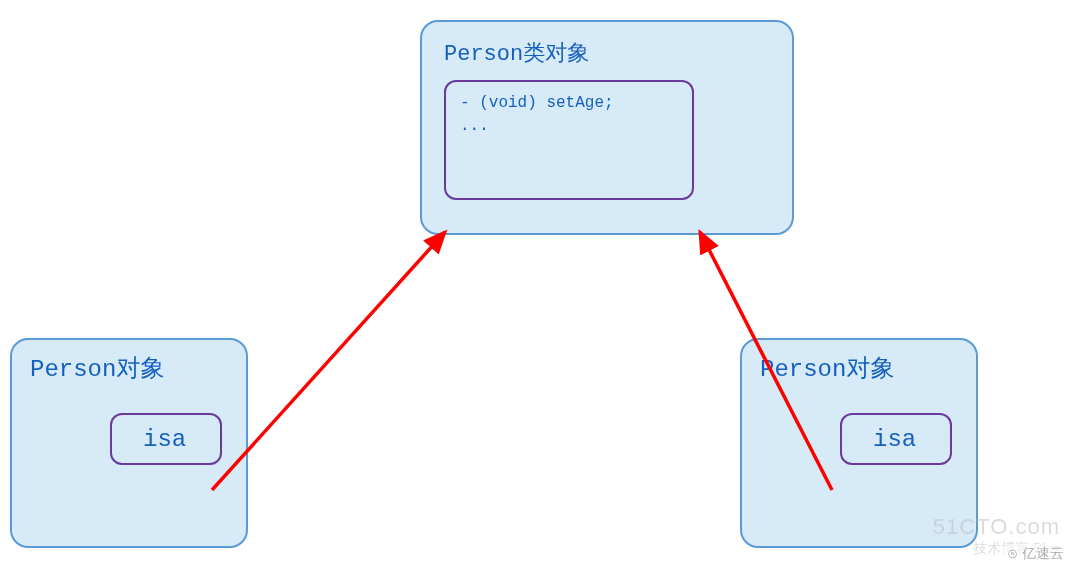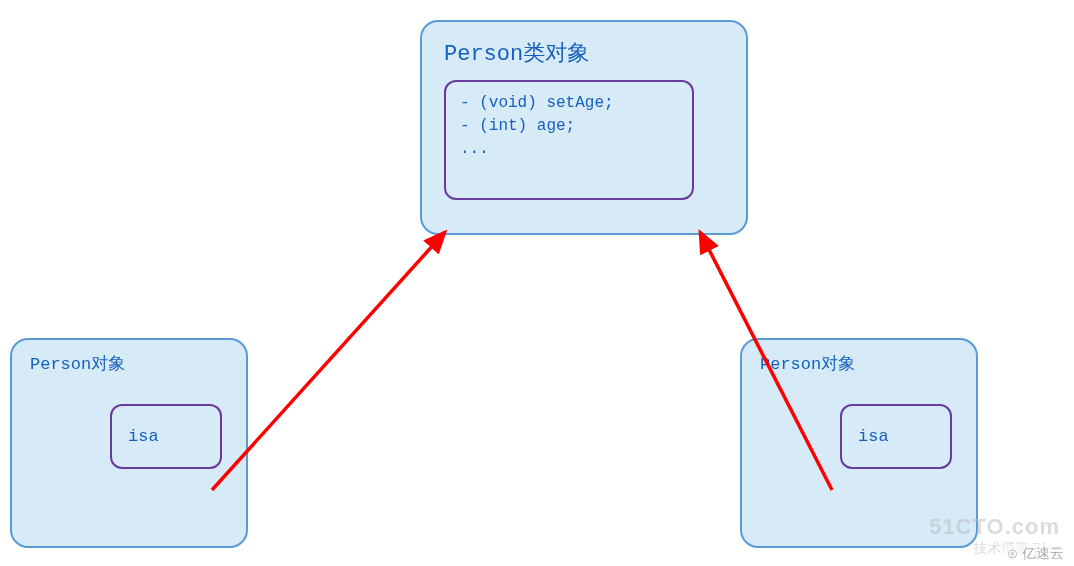--- a/index.html
+++ b/index.html
@@ -15,21 +15,21 @@
   .box {
     position: absolute;
     background: #d6eaf8;
     border: 2px solid #5b9bd5;
     border-radius: 18px;
     box-sizing: border-box;
   }
   .top-box {
     left: 420px;
     top: 20px;
-    width: 328px;
+    width: 374px;
     height: 215px;
     padding: 16px 16px 16px 22px;
   }
   .left-box {
     left: 10px;
     top: 338px;
     width: 238px;
     height: 210px;
     padding: 14px 14px 14px 18px;
   }
@@ -40,42 +40,42 @@
     height: 210px;
     padding: 14px 14px 14px 18px;
   }
   .title {
     color: #1560bd;
     font-size: 22px;
     margin-bottom: 6px;
   }
   .label {
     color: #1560bd;
-    font-size: 17px;
+    font-size: 24px;
     line-height: 1.3;
   }
   .innerbox {
     border: 2px solid #6a3a9c;
     border-radius: 12px;
     padding: 10px 14px;
     margin-top: 12px;
     box-sizing: border-box;
   }
   .methods {
     width: 250px;
     height: 120px;
   }
   .isa {
     width: 112px;
-    height: 65px;
+    height: 52px;
     margin-left: 80px;
     margin-top: 28px;
     display: flex;
     align-items: center;
-    padding-left: 16px;
+    padding-left: 31px;
   }
   .method-line {
     color: #1560bd;
     font-size: 16px;
     line-height: 1.45;
     white-space: pre;
   }
   svg.arrows {
     position: absolute;
     left: 0;
@@ -84,21 +84,21 @@
     height: 566px;
     pointer-events: none;
   }
   .watermark1 {
     position: absolute;
     right: 14px;
     bottom: 26px;
     color: #bfbfbf;
     font-family: Arial, sans-serif;
     font-size: 22px;
-    font-weight: bold;
+    font-weight: normal;
     letter-spacing: 1px;
     opacity: 0.55;
   }
   .watermark2 {
     position: absolute;
     right: 14px;
     bottom: 8px;
     color: #bfbfbf;
     font-family: "SimSun", serif;
     font-size: 14px;
@@ -118,21 +118,20 @@
     border-radius: 8px;
   }
 </style>
 </head>
 <body>
 
 <div class="box top-box">
   <div class="title">Person类对象</div>
   <div class="innerbox methods">
     <div class="method-line">- (void) setAge;</div>
-    <div class="method-line">- (int) age;</div>
     <div class="method-line">...</div>
   </div>
 </div>
 
 <div class="box left-box">
   <div class="label">Person对象</div>
   <div class="innerbox isa">
     <span class="label">isa</span>
   </div>
 </div>

